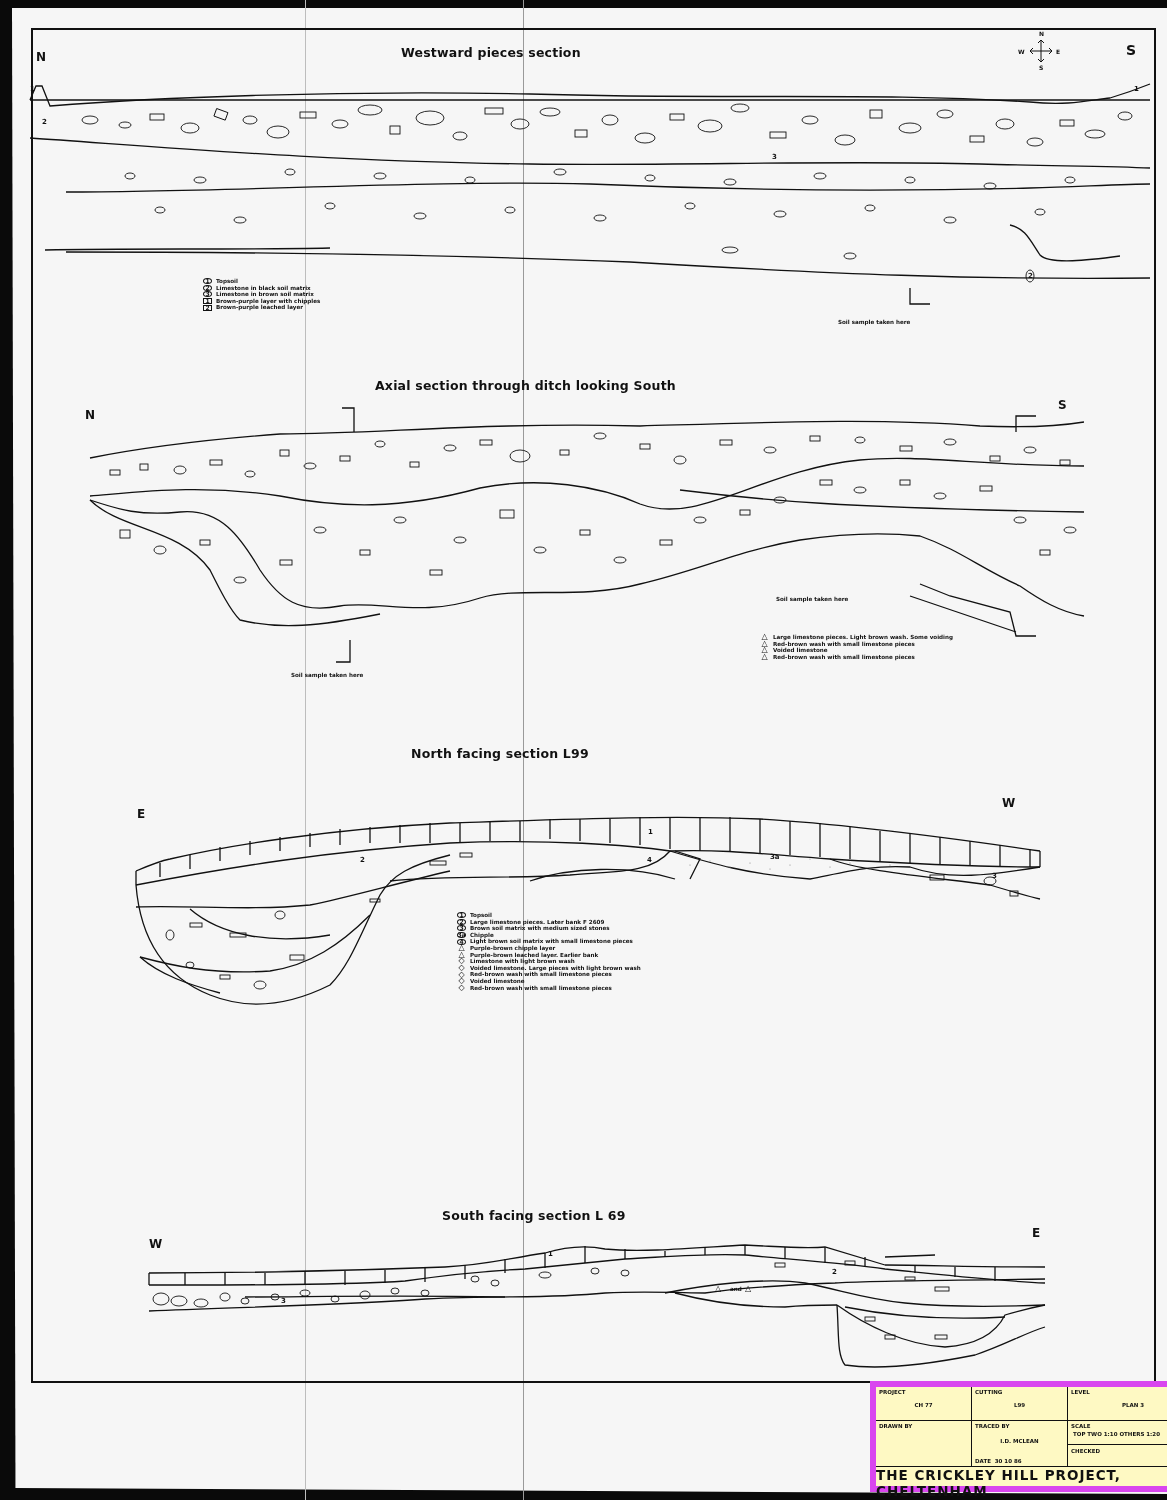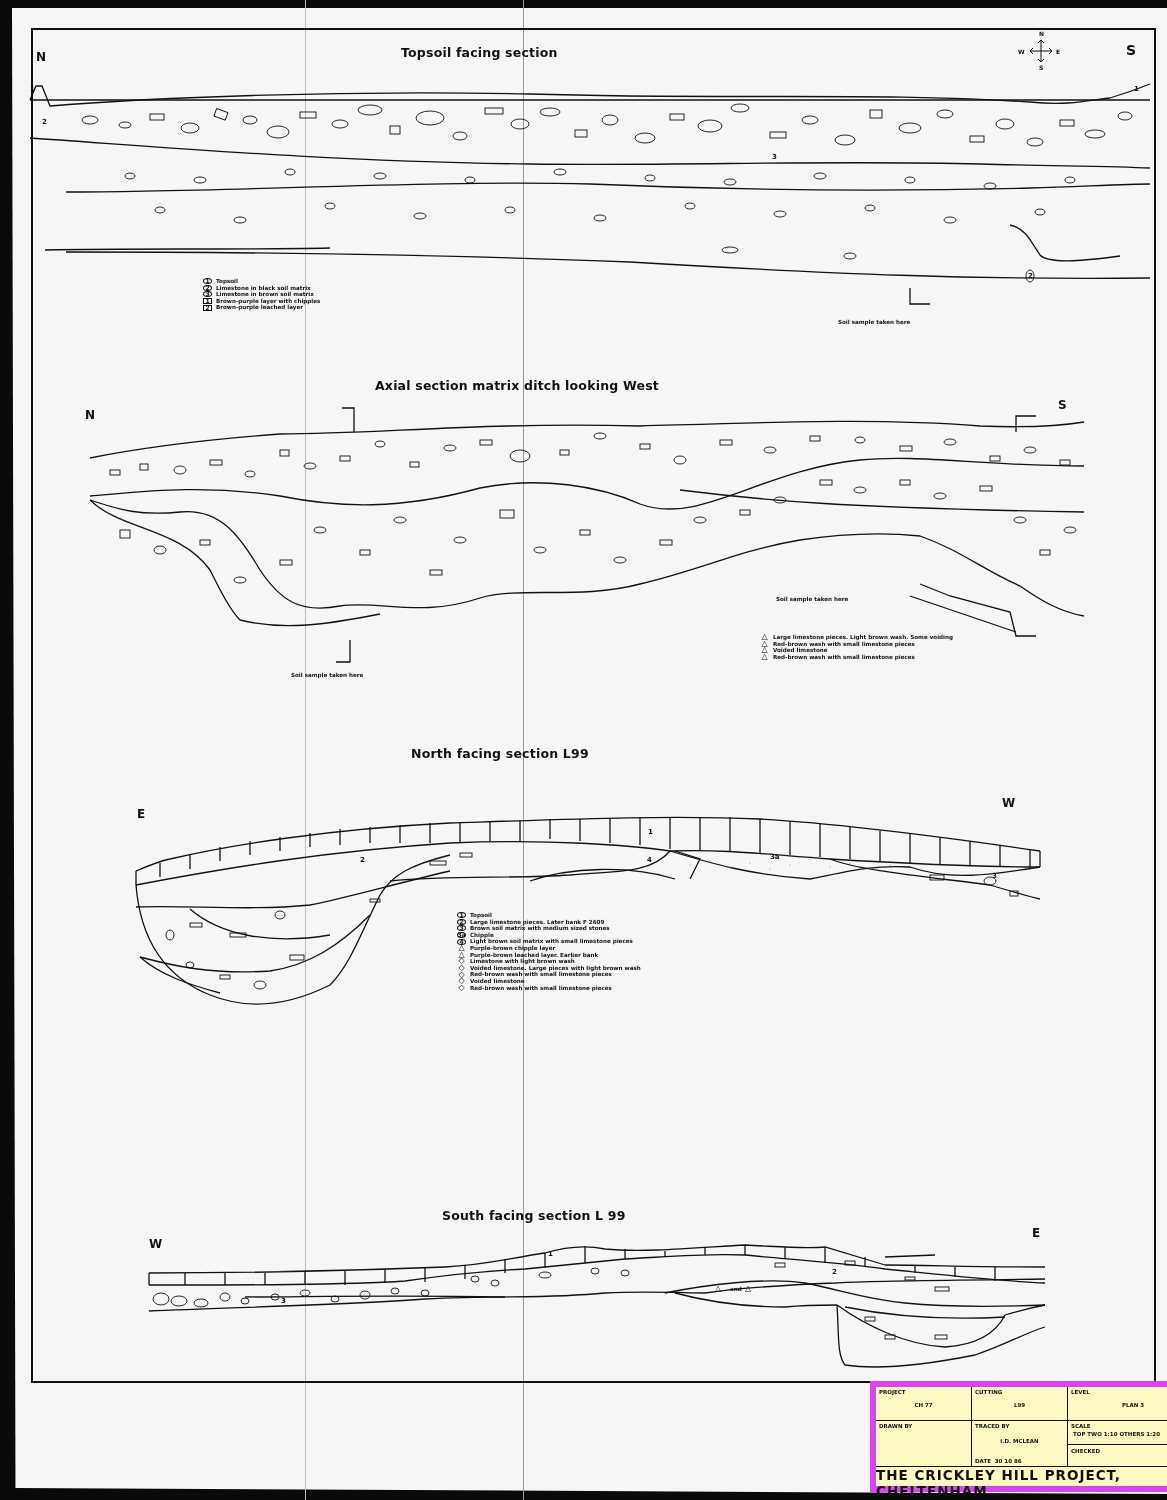--- a/index.html
+++ b/index.html
@@ -62,21 +62,21 @@
     <polyline points="14,25 17,28 20,25" fill="none" stroke="#111"></polyline>
     <polyline points="9,14 6,17 9,20" fill="none" stroke="#111"></polyline>
     <polyline points="25,14 28,17 25,20" fill="none" stroke="#111"></polyline>
   </svg>
   <span style="position:absolute;left:15px;top:-4px">N</span>
   <span style="position:absolute;left:15px;top:30px">S</span>
   <span style="position:absolute;left:-6px;top:14px">W</span>
   <span style="position:absolute;left:32px;top:14px">E</span>
 </div>
 
-<div class="label title" style="left:401px;top:45px">Topsoil facing section</div>
+<div class="label title" style="left:401px;top:45px">Westward pieces section</div>
 <div class="label dir" style="left:36px;top:50px">N</div>
 <div class="label dir" style="left:1126px;top:42px;font-size:14px">S</div>
 
 <svg class="sec" style="left:30px;top:80px" width="1130" height="240">
   <path d="M0,20 L6,6 L12,6 L20,26 C120,18 300,10 500,14 C700,20 850,12 1000,22 C1040,26 1060,20 1080,18 C1100,12 1110,8 1120,4"></path>
   <path d="M0,20 L1120,20"></path>
   <path d="M0,58 C120,66 300,82 500,84 C650,86 800,80 950,84 C1020,86 1080,86 1120,88"></path>
   <path d="M36,112 C200,112 400,100 560,104 C700,110 850,112 1000,108 C1060,106 1100,104 1120,104"></path>
   <path d="M36,172 C200,172 400,174 600,182 C800,194 950,200 1120,198"></path>
   <path d="M15,170 C100,168 200,170 300,168"></path>
@@ -168,21 +168,21 @@
       <span class="sym sq">1</span>
       <span>Brown-purple layer with chipples</span>
     </div>
   <div class="row">
       <span class="sym sq">2</span>
       <span>Brown-purple leached layer</span>
     </div>
 </div>
 <div class="note" style="left:838px;top:319px">Soil sample taken here</div>
 
-<div class="label title" style="left:375px;top:378px">Axial section matrix ditch looking West</div>
+<div class="label title" style="left:375px;top:378px">Axial section through ditch looking South</div>
 <div class="label dir" style="left:85px;top:408px">N</div>
 <div class="label dir" style="left:1058px;top:398px">S</div>
 
 <svg class="sec" style="left:80px;top:400px" width="1010" height="260">
   <polyline points="262,8 274,8 274,32"></polyline>
   <polyline points="936,32 936,16 956,16"></polyline>
   <path d="M10,58 C60,48 120,40 200,34 C300,34 400,22 560,26 C700,22 800,18 900,26 C950,28 980,26 1004,22"></path>
   <path d="M10,96 C60,92 120,84 200,96 C260,108 320,110 400,88 C460,76 520,86 560,104 C620,126 680,70 780,60 C840,54 900,66 1004,66"></path>
   <path d="M10,100 C40,110 60,116 100,112 C140,108 160,136 180,170 C200,200 220,214 260,206 C300,200 340,218 400,198 C440,186 500,200 560,184 C620,170 660,150 720,140 C760,134 800,132 840,136 C880,150 900,168 940,186 C960,200 980,212 1004,216"></path>
   <path d="M10,100 C40,130 100,128 130,170 C140,190 150,210 160,220 C200,230 240,226 300,214"></path>
@@ -399,21 +399,21 @@
   <div class="row">
       <span class="sym dia">◇</span>
       <span>Voided limestone</span>
     </div>
   <div class="row">
       <span class="sym dia">◇</span>
       <span>Red-brown wash with small limestone pieces</span>
     </div>
 </div>
 
-<div class="label title" style="left:442px;top:1208px">South facing section L 99</div>
+<div class="label title" style="left:442px;top:1208px">South facing section L 69</div>
 <div class="label dir" style="left:149px;top:1237px">W</div>
 <div class="label dir" style="left:1032px;top:1226px">E</div>
 
 <svg class="sec" style="left:145px;top:1235px" width="900" height="140">
   <path d="M4,38 C100,38 200,36 300,32 C340,30 360,24 400,18 C420,12 440,10 460,14 C500,18 560,12 600,10 C640,12 660,14 680,12 C700,18 720,24 740,30"></path>
   <path d="M4,50 C100,50 200,50 260,46 C300,40 340,36 380,34 C420,30 460,26 480,24 C520,22 560,18 600,20 C640,24 700,28 740,34 C800,40 850,46 900,48"></path>
   <line x1="4" y1="38" x2="4" y2="50"></line>
   <path d="M740,22 L790,20"></path>
   <path d="M740,30 C780,30 830,32 900,32"></path>
   <path d="M4,76 C100,72 200,70 280,64 C360,60 400,64 460,58 C500,56 540,58 560,58 C600,52 640,50 690,48 C720,46 760,46 900,44"></path>

